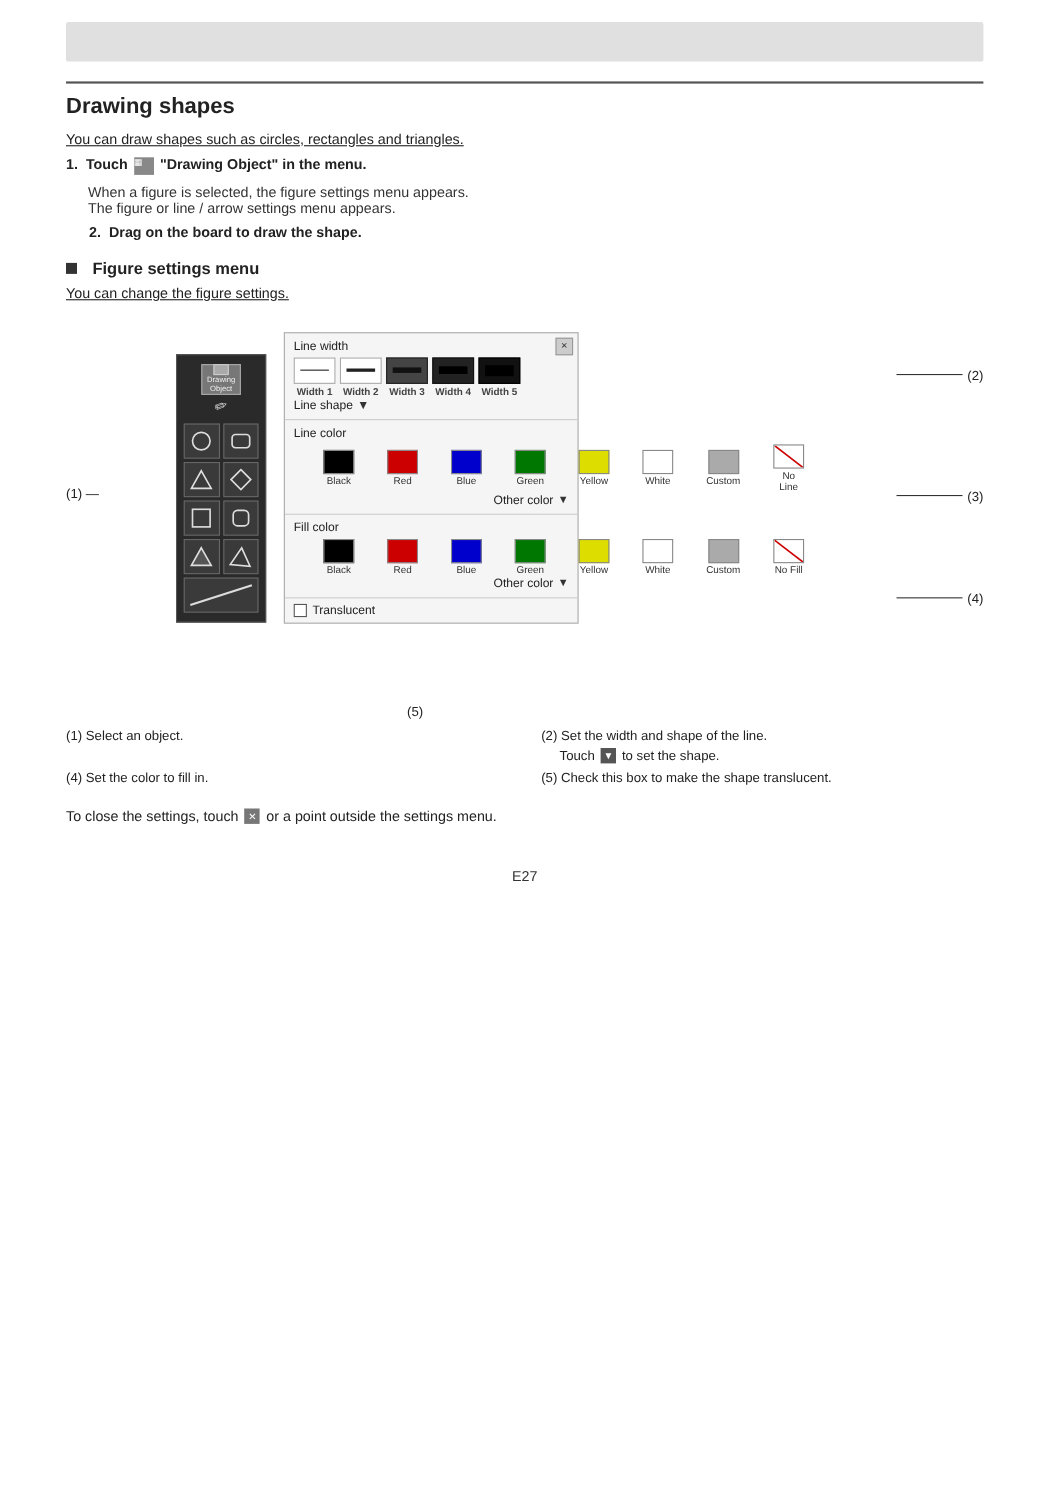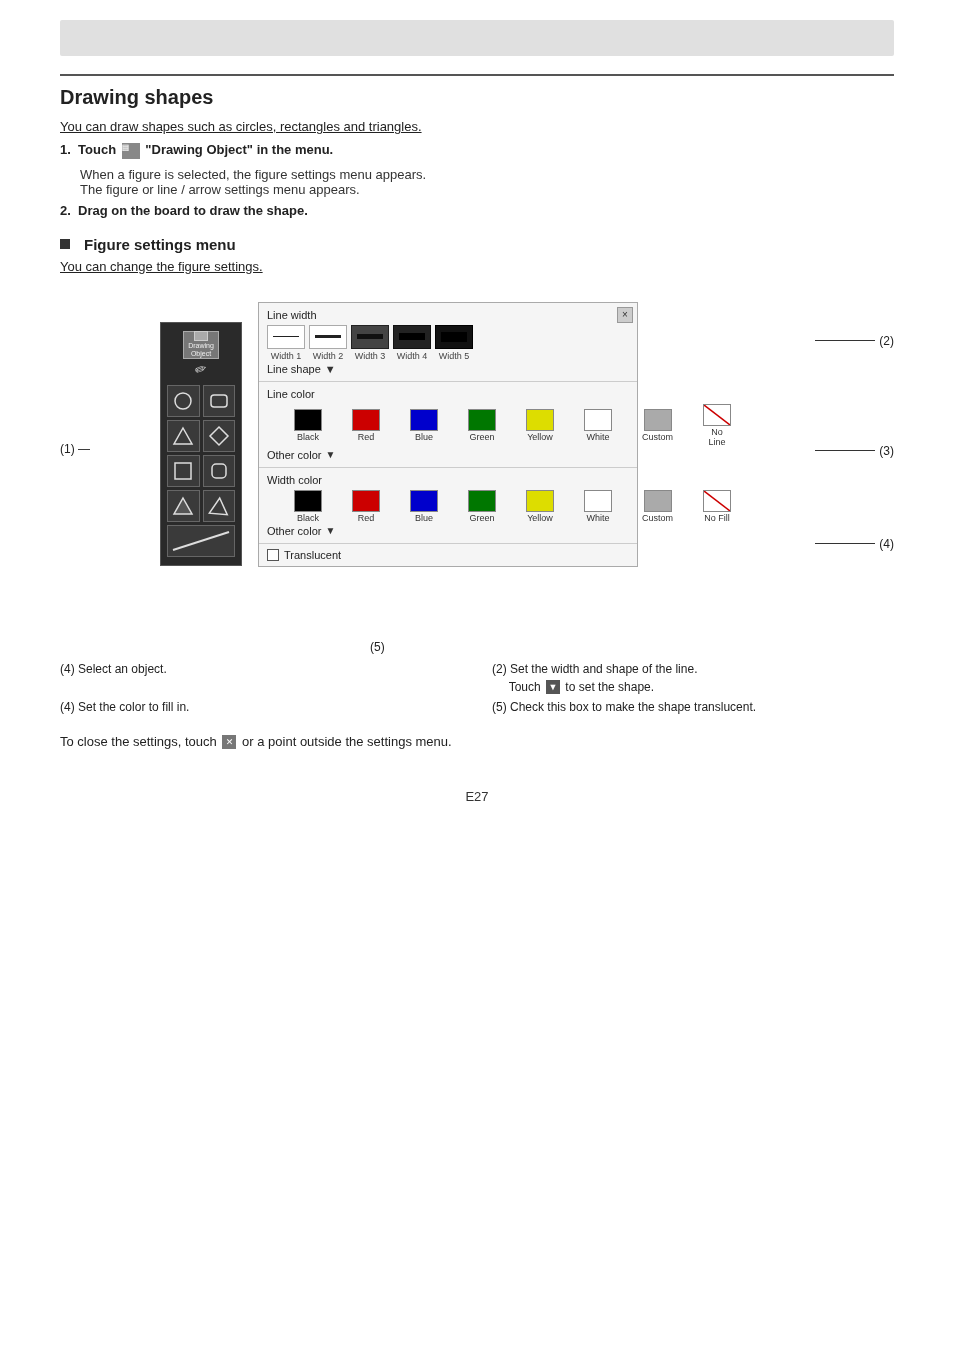--- a/index.html
+++ b/index.html
@@ -132,21 +132,21 @@
       align-items: center;
       justify-content: center;
       height: 32px;
       grid-column: span 2;
     }
     
     .settings-panel {
       margin-left: 16px;
       border: 1px solid #aaa;
       background: #f5f5f5;
-      width: 380px;
+      width: 268px;
       font-size: 11px;
       position: relative;
     }
     .settings-section {
       border-bottom: 1px solid #ccc;
       padding: 6px 8px;
       position: relative;
     }
     .settings-section-label {
       font-size: 11px;
@@ -191,20 +191,21 @@
       align-items: center;
       justify-content: center;
     }
     .lw-line {
       background: #222;
       width: 26px;
     }
     .lw-label {
       font-size: 9px;
       color: #444;
+      font-weight: bold;
     }
     .shape-dropdown-row {
       display: flex;
       align-items: center;
       gap: 4px;
       font-size: 11px;
       margin-top: 2px;
     }
     .shape-dropdown-row span {
       font-size: 11px;
@@ -235,20 +236,21 @@
       align-items: center;
       gap: 1px;
       padding-left: 27px;
     }
     .other-color-row {
       display: flex;
       align-items: center;
       gap: 4px;
       font-size: 11px;
       margin-top: 2px;
+      justify-content: flex-end;
     }
     .translucent-row {
       display: flex;
       align-items: center;
       gap: 5px;
       padding: 5px 8px;
       font-size: 11px;
     }
     .checkbox-sq {
       width: 12px;
@@ -336,21 +338,21 @@
 
   <div class="step">
     <span class="step-num">1.&nbsp;</span>
     <span class="step-num">Touch </span>
     <span class="inline-icon" style="width:18px;height:16px;background:#888;font-size:8px;display:inline-block;vertical-align:middle;">▦</span>
     <span> <strong>"Drawing Object" in the menu.</strong></span>
   </div>
   <div class="step-sub">When a figure is selected, the figure settings menu appears.</div>
   <div class="step-sub">The figure or line / arrow settings menu appears.</div>
 
-  <div class="step" style="margin-top:6px;">
+  <div class="step" style="margin-top:6px;margin-left:21px;">
     <span class="step-num">2.&nbsp;</span>
     <span class="step-num"><strong>Drag on the board to draw the shape.</strong></span>
   </div>
 
   <div class="subsection-title">
     <span class="square-bullet"></span>
     <span>Figure settings menu</span>
   </div>
   <div class="intro-text">You can change the figure settings.</div>
 
@@ -511,21 +513,21 @@
             <span class="swatch-label">No Line</span>
           </div>
         </div>
         <div class="other-color-row">
           <span>Other color</span>
           <span class="dropdown-arrow">▼</span>
         </div>
       </div>
 
       <div class="settings-section">
-        <div class="settings-section-label">Width color</div>
+        <div class="settings-section-label">Fill color</div>
         <div class="color-swatches-row">
           <div class="color-col">
             <div class="color-swatch" style="background:#000000;"></div>
             <span class="swatch-label">Black</span>
           </div>
           <div class="color-col">
             <div class="color-swatch" style="background:#cc0000;"></div>
             <span class="swatch-label">Red</span>
           </div>
           <div class="color-col">
@@ -583,21 +585,21 @@
     </div>
 
     <div style="position:absolute; right:0; top:245px; display:flex; align-items:center; gap:4px;">
       <div style="width:60px;height:1px;background:#333;display:inline-block;"></div>
       <span style="font-size:12px;">(4)</span>
     </div>
 
   </div>
 
   <div class="legend" style="margin-top:28px;">
-    <div class="legend-item">(4) Select an object.</div>
+    <div class="legend-item">(1) Select an object.</div>
     <div class="legend-item">
       (2) Set the width and shape of the line.<br>
       &nbsp;&nbsp;&nbsp;&nbsp;&nbsp;Touch <span class="down-icon-inline">▼</span> to set the shape.
     </div>
     <div class="legend-item">(4) Set the color to fill in.</div>
     <div class="legend-item">(5) Check this box to make the shape translucent.</div>
   </div>
 
   <div class="close-note">
     <span>To close the settings, touch</span>

